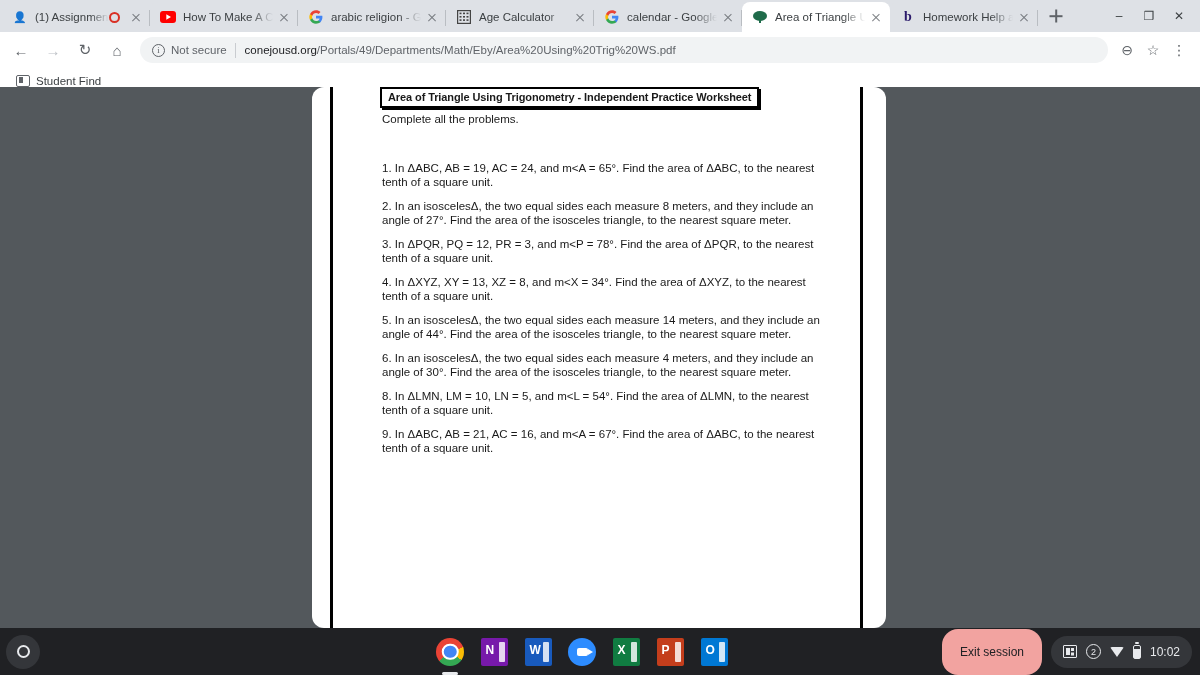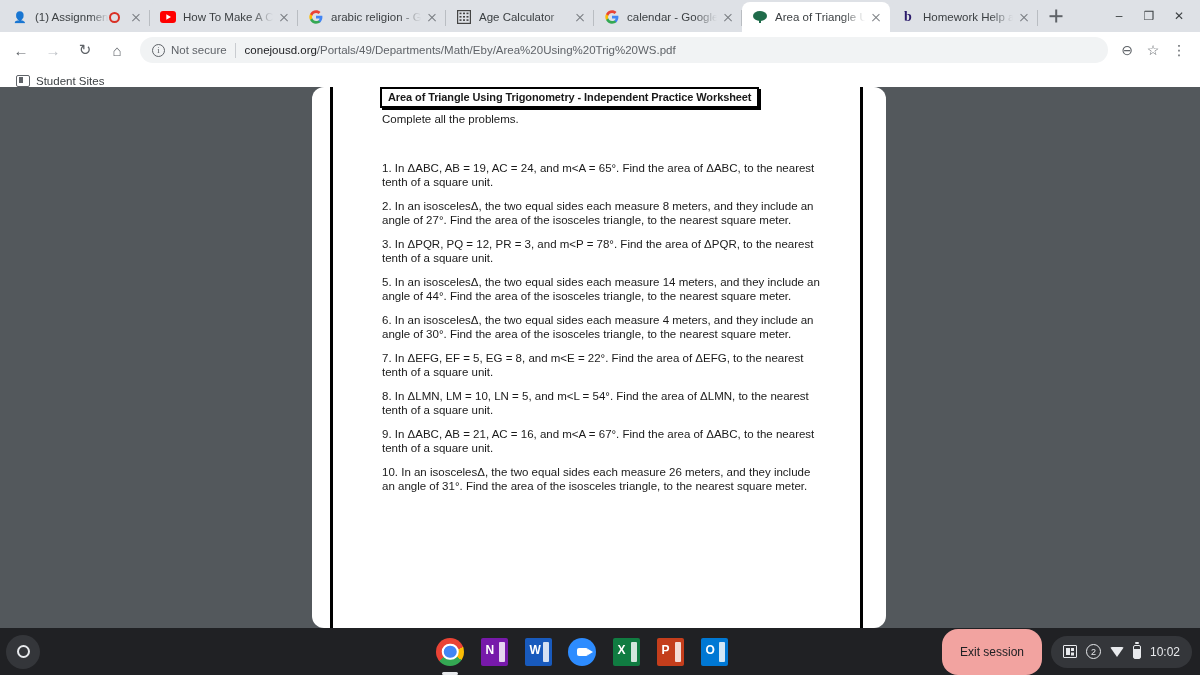--- a/index.html
+++ b/index.html
@@ -337,45 +337,44 @@
     <div class="tb-right">
       <div class="tb-icon">⊖</div>
       <div class="tb-icon">☆</div>
       <div class="tb-icon">⋮</div>
     </div>
   </div>
 
   <div class="bookmarks">
     <div class="bm">
       <span class="bm-ico"></span>
-      <span>Student Sites</span>
+      <span>Student Find</span>
     </div>
   </div>
 
   <div class="viewer">
     <div class="page">
       <div class="page-border-l"></div>
       <div class="page-border-r"></div>
 
       <div class="doc">
         <div class="doc-title-wrap">
           <div class="doc-title">Area of Triangle Using Trigonometry - Independent Practice Worksheet</div>
         </div>
         <div class="doc-sub">Complete all the problems.</div>
 
         <div class="problems">
           <div class="problem">1. In ΔABC, AB = 19, AC = 24, and m&lt;A = 65°.  Find the area of ΔABC, to the nearest tenth of a square unit.</div>
           <div class="problem">2. In an isoscelesΔ, the two equal sides each measure 8 meters, and they include an angle of 27°. Find the area of the isosceles triangle, to the nearest square meter.</div>
           <div class="problem">3. In ΔPQR, PQ = 12, PR = 3, and m&lt;P = 78°.  Find the area of ΔPQR, to the nearest tenth of a square unit.</div>
+          <div class="problem">4. In ΔXYZ, XY = 13, XZ = 8, and m&lt;X = 34°.  Find the area of ΔXYZ, to the nearest tenth of a square unit.</div>
           <div class="problem">5. In an isoscelesΔ, the two equal sides each measure 14 meters, and they include an angle of 44°. Find the area of the isosceles triangle, to the nearest square meter.</div>
           <div class="problem">6. In an isoscelesΔ, the two equal sides each measure 4 meters, and they include an angle of 30°. Find the area of the isosceles triangle, to the nearest square meter.</div>
-          <div class="problem">7. In ΔEFG, EF = 5, EG = 8, and m&lt;E = 22°.  Find the area of ΔEFG, to the nearest tenth of a square unit.</div>
           <div class="problem">8. In ΔLMN, LM = 10, LN = 5, and m&lt;L = 54°.  Find the area of ΔLMN, to the nearest tenth of a square unit.</div>
           <div class="problem">9. In ΔABC, AB = 21, AC = 16, and m&lt;A = 67°.  Find the area of ΔABC, to the nearest tenth of a square unit.</div>
-          <div class="problem">10. In an isoscelesΔ, the two equal sides each measure 26 meters, and they include an angle of 31°. Find the area of the isosceles triangle, to the nearest square meter.</div>
         </div>
       </div>
     </div>
   </div>
 
   <div class="shelf">
     <div class="launcher">
       <span class="ring"></span>
     </div>
 

